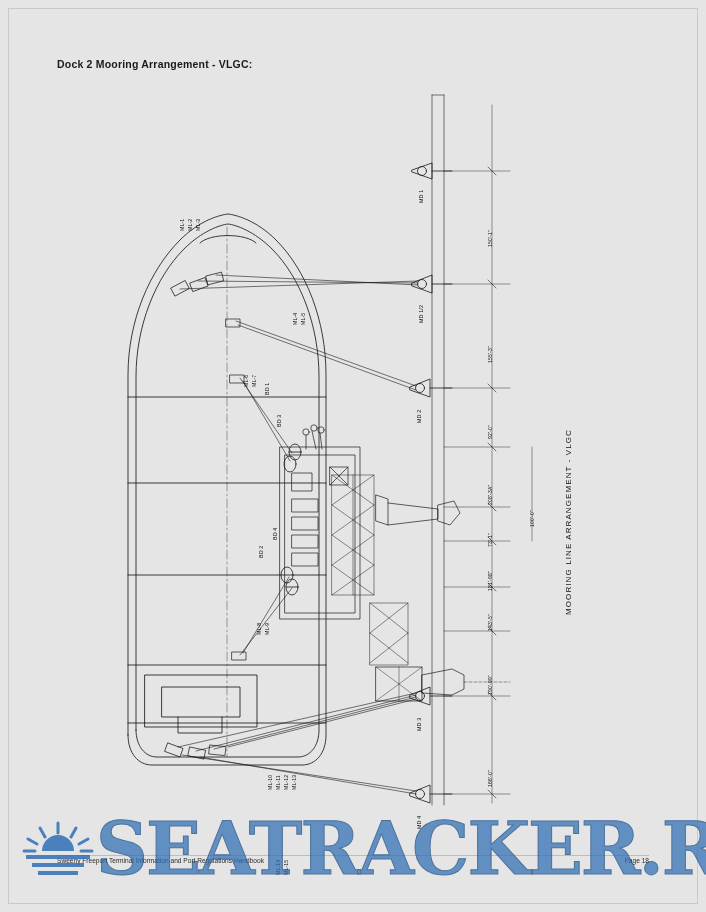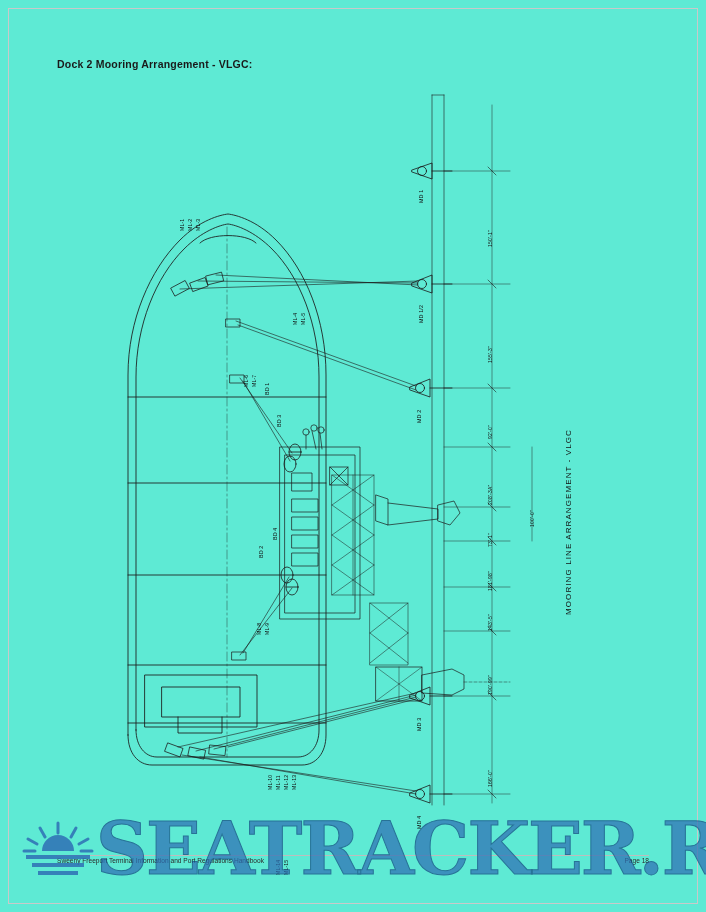--- a/index.html
+++ b/index.html
@@ -7,21 +7,21 @@
     padding: 0;
     background: #ffffff;
   }
   body {
     font-family: "Liberation Sans", sans-serif;
   }
   #page {
     position: relative;
     width: 706px;
     height: 912px;
-    background: #5eead4;
+    background: #e5e5e5;
     overflow: hidden;
   }
   .page-border {
     position: absolute;
     left: 8px;
     top: 8px;
     width: 690px;
     height: 896px;
     border: 1px solid #c9c9c9;
     box-sizing: border-box;

